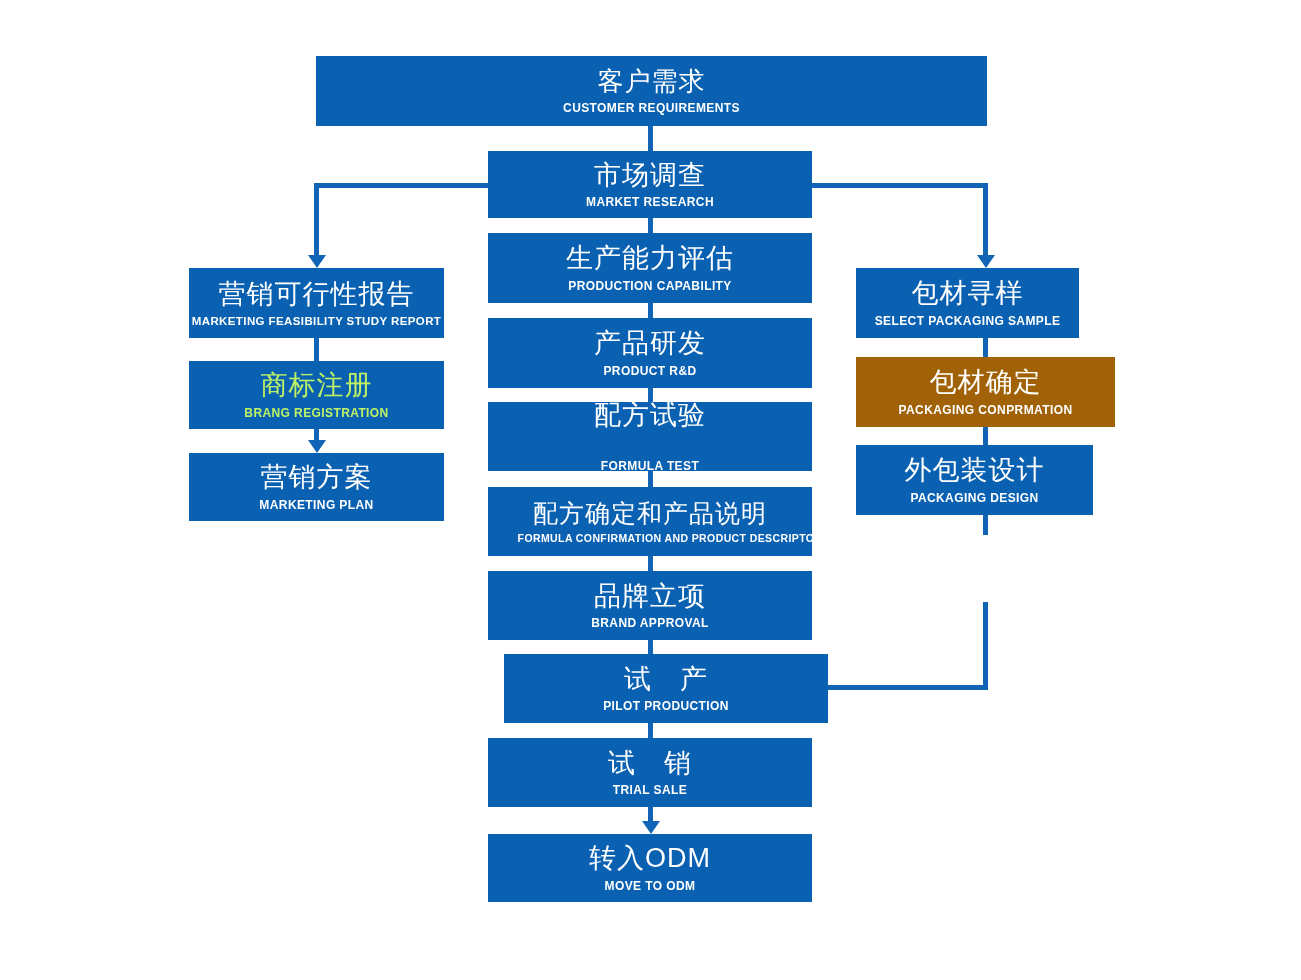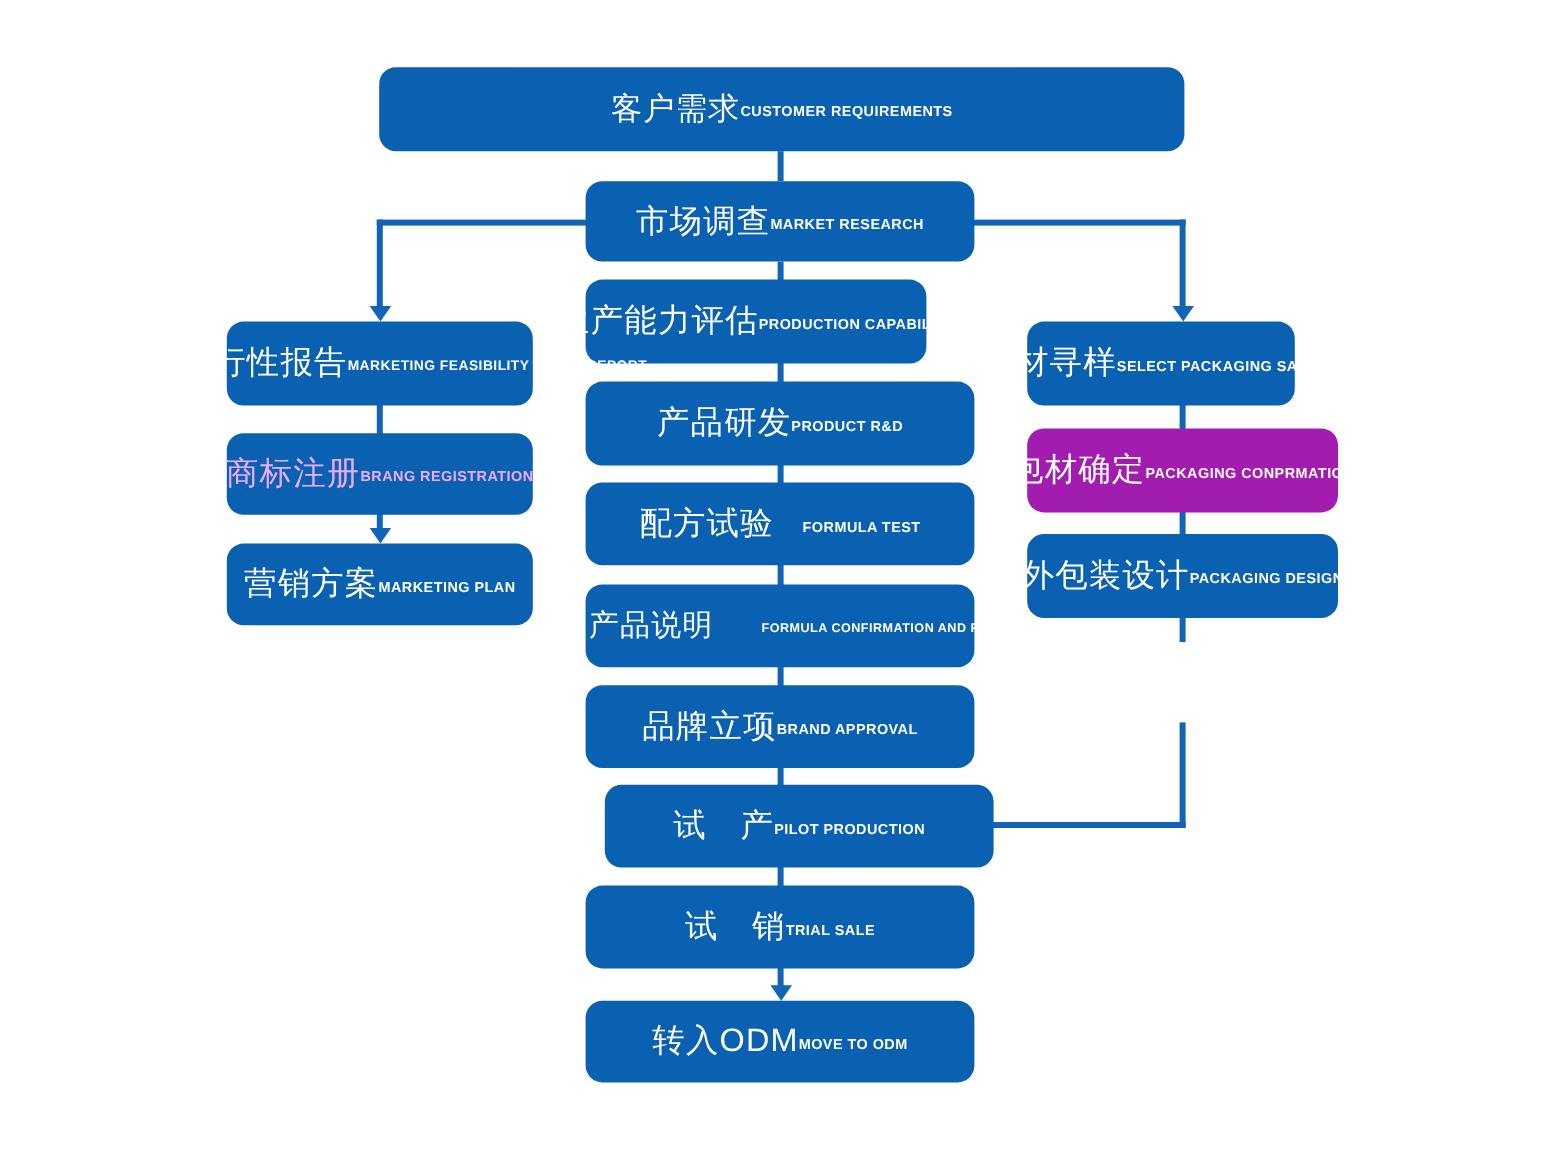--- a/index.html
+++ b/index.html
@@ -7,27 +7,26 @@
   .canvas{
     position:relative;
     width:1301px;
     height:980px;
     background:#ffffff;
     overflow:hidden;
   }
   .node{
     position:absolute;
     display:flex;
-    flex-direction:row;
+    flex-direction:column;
     align-items:center;
     justify-content:center;
     color:#ffffff;
     text-align:center;
     box-sizing:border-box;
-    border-radius:14px;
   }
   .node .zh{
     font-size:27px;
     line-height:1.15;
     font-weight:400;
     letter-spacing:1px;
     white-space:pre;
   }
   .node .en{
     font-size:12px;
@@ -79,21 +78,21 @@
     <div class="arrow down" style="left: 642px; top: 821px; border-top-color: rgb(17, 100, 182);"></div>
     <div class="arrow left" style="left: 812px; top: 679px; border-right-color: rgb(17, 100, 182);"></div>
     <div class="node" style="left: 316px; top: 56px; width: 671px; height: 70px; background: rgb(10, 97, 178); color: rgb(255, 255, 255);">
       <div class="zh" style="font-size: 26px;">客户需求</div>
       <div class="en">CUSTOMER REQUIREMENTS</div>
     </div>
     <div class="node" style="left: 488px; top: 151px; width: 324px; height: 67px; background: rgb(10, 97, 178); color: rgb(255, 255, 255);">
       <div class="zh">市场调查</div>
       <div class="en">MARKET RESEARCH</div>
     </div>
-    <div class="node" style="left: 488px; top: 233px; width: 284px; height: 70px; background: rgb(10, 97, 178); color: rgb(255, 255, 255);">
+    <div class="node" style="left: 488px; top: 233px; width: 324px; height: 70px; background: rgb(10, 97, 178); color: rgb(255, 255, 255);">
       <div class="zh">生产能力评估</div>
       <div class="en">PRODUCTION CAPABILITY</div>
     </div>
     <div class="node" style="left: 488px; top: 318px; width: 324px; height: 70px; background: rgb(10, 97, 178); color: rgb(255, 255, 255);">
       <div class="zh">产品研发</div>
       <div class="en">PRODUCT R&amp;D</div>
     </div>
     <div class="node" style="left: 488px; top: 402px; width: 324px; height: 69px; background: rgb(10, 97, 178); color: rgb(255, 255, 255); gap: 24px;">
       <div class="zh">配方试验</div>
       <div class="en">FORMULA TEST</div>
@@ -115,33 +114,33 @@
       <div class="en">TRIAL SALE</div>
     </div>
     <div class="node" style="left: 488px; top: 834px; width: 324px; height: 68px; background: rgb(10, 97, 178); color: rgb(255, 255, 255);">
       <div class="zh">转入ODM</div>
       <div class="en">MOVE TO ODM</div>
     </div>
     <div class="node" style="left: 189px; top: 268px; width: 255px; height: 70px; background: rgb(10, 97, 178); color: rgb(255, 255, 255);">
       <div class="zh">营销可行性报告</div>
       <div class="en" style="font-size: 11.5px;">MARKETING FEASIBILITY STUDY REPORT</div>
     </div>
-    <div class="node" style="left: 189px; top: 361px; width: 255px; height: 68px; background: rgb(10, 97, 178); color: #f0abfc;">
+    <div class="node" style="left: 189px; top: 361px; width: 255px; height: 68px; background: rgb(10, 97, 178); color: #bef264;">
       <div class="zh">商标注册</div>
       <div class="en">BRANG REGISTRATION</div>
     </div>
     <div class="node" style="left: 189px; top: 453px; width: 255px; height: 68px; background: rgb(10, 97, 178); color: rgb(255, 255, 255);">
       <div class="zh">营销方案</div>
       <div class="en">MARKETING PLAN</div>
     </div>
     <div class="node" style="left: 856px; top: 268px; width: 223px; height: 70px; background: rgb(10, 97, 178); color: rgb(255, 255, 255);">
       <div class="zh">包材寻样</div>
       <div class="en">SELECT PACKAGING SAMPLE</div>
     </div>
-    <div class="node" style="left: 856px; top: 357px; width: 259px; height: 70px; background: #a21caf; color: rgb(255, 255, 255);">
+    <div class="node" style="left: 856px; top: 357px; width: 259px; height: 70px; background: #a16207; color: rgb(255, 255, 255);">
       <div class="zh">包材确定</div>
       <div class="en">PACKAGING CONPRMATION</div>
     </div>
-    <div class="node" style="left: 856px; top: 445px; width: 259px; height: 70px; background: rgb(10, 97, 178); color: rgb(255, 255, 255); text-align: center;">
+    <div class="node" style="left: 856px; top: 445px; width: 237px; height: 70px; background: rgb(10, 97, 178); color: rgb(255, 255, 255); text-align: center;">
       <div class="zh">外包装设计</div>
       <div class="en">PACKAGING DESIGN</div>
     </div>
   </div>
 
 </body></html>

